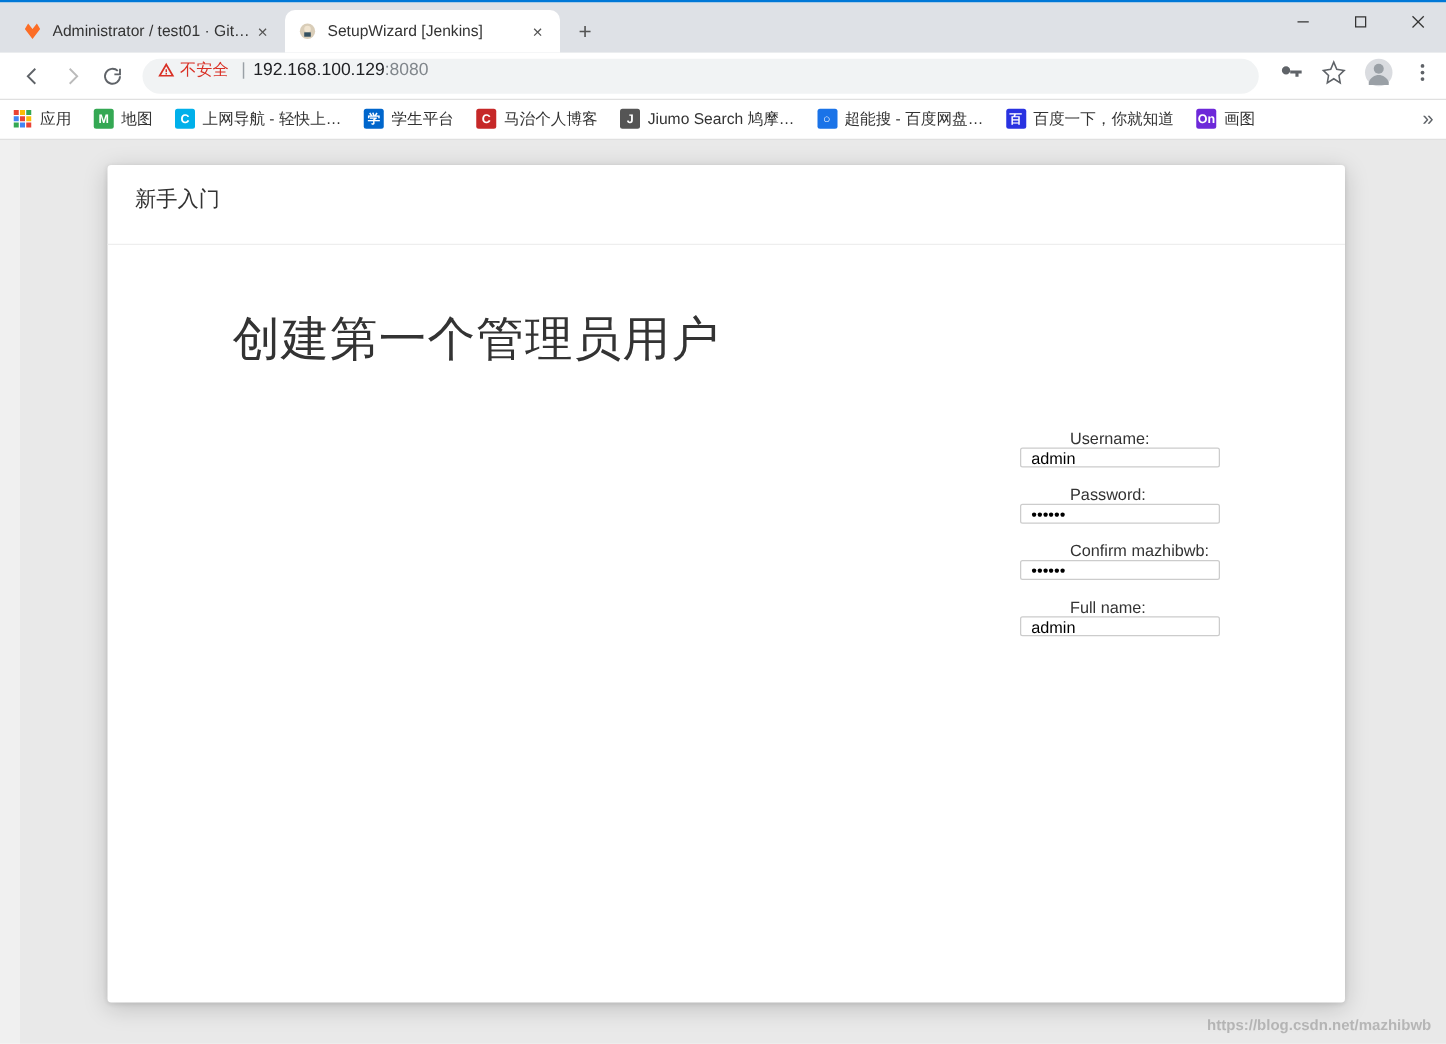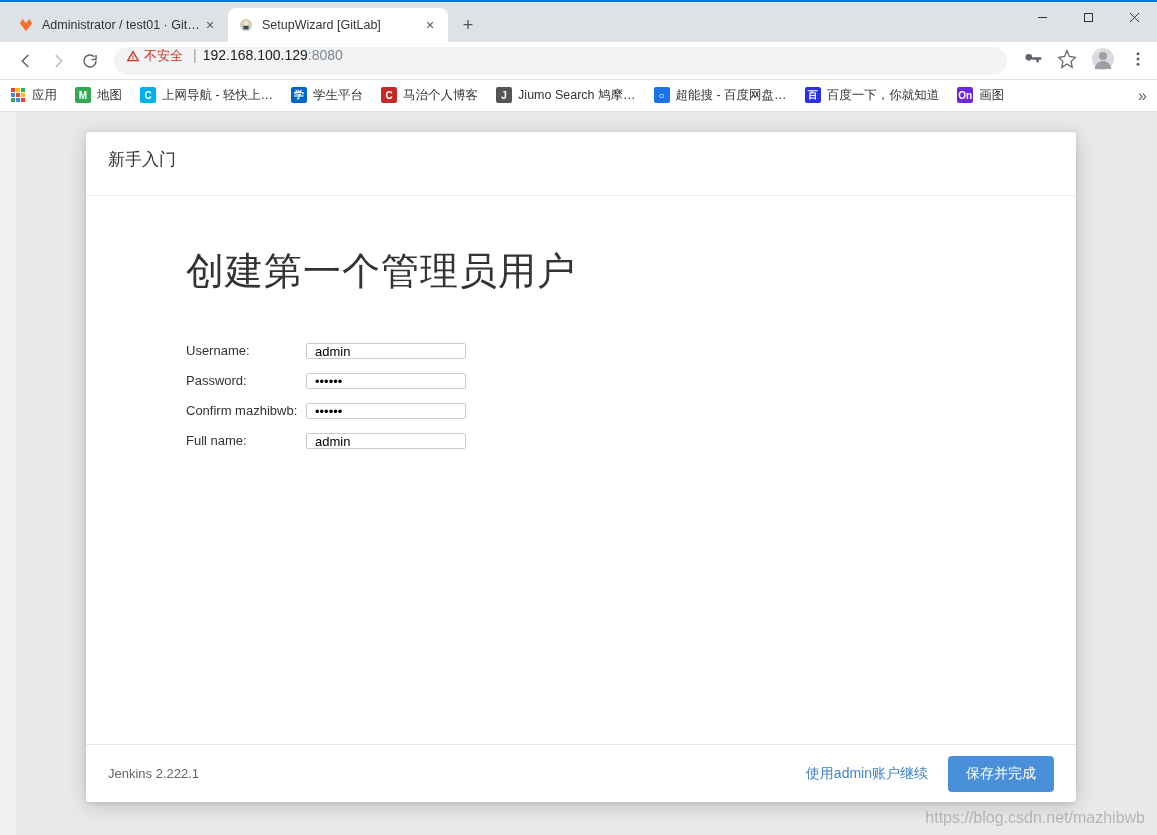--- a/index.html
+++ b/index.html
@@ -37,29 +37,29 @@
 .bk { display: flex; margin-right: 18px; color: #333; cursor: pointer; white-space: nowrap; }
 .bk .bico { width: 16px; height: 16px; margin-right: 6px; border-radius: 2px; display: flex; align-items: center; justify-content: center; font-size: 10px; font-weight: bold; color: #fff; }
 .bookbar .more { margin-left: auto; color: #5f6368; font-size: 16px; cursor: pointer; }
 
 
 .content { position: absolute; top: 112px; left: 16px; right: 0; bottom: 0; background: #e9e9e9; }
 .modal { position: absolute; left: 70px; top: 20px; width: 990px; height: 670px; background: #fff; border-radius: 3px; box-shadow: 0 4px 20px rgba(0,0,0,0.18), 0 1px 4px rgba(0,0,0,0.1); display: flex; flex-direction: column; }
 .modal-head { padding: 16px 22px 24px; font-size: 17px; color: #333; border-bottom: 1px solid #eee; }
 .modal-body { flex: 1; padding: 50px 100px 20px; overflow: auto; }
 .modal-body h1 { font-size: 38px; font-weight: 400; color: #333; margin-bottom: 46px; letter-spacing: 1px; }
-.frow { display: flex; align-items: flex-start; margin-bottom: 14px; }
+.frow { display: flex; align-items: flex-end; margin-bottom: 14px; flex-direction: column; }
 .frow label { width: 120px; font-size: 13px; color: #333; text-align: left; }
 .frow input { width: 160px; height: 16px; border: 1px solid #ccc; padding: 2px 8px; font-size: 13px; border-radius: 2px; }
 .modal-foot { height: 58px; border-top: 1px solid #e5e5e5; display: flex; align-items: center; padding: 0 22px; }
 .version { font-size: 13px; color: #666; }
 .foot-right { margin-left: auto; display: flex; align-items: center; gap: 20px; }
 .linkbtn { color: #4183c4; font-size: 14px; cursor: pointer; }
 .primarybtn { background: #4a90d9; color: #fff; border: none; border-radius: 4px; padding: 9px 18px; font-size: 14px; cursor: pointer; }
-.watermark { position: absolute; right: 12px; bottom: 8px; font-size: 16px; color: rgba(120,120,120,0.45); }
+.watermark { position: absolute; right: 12px; bottom: 8px; font-size: 12px; color: rgba(120,120,120,0.45); font-weight: bold; }
 </style>
 </head>
 <body>
 
 <div class="titlebar"></div>
 
 <div class="tabstrip">
   <div class="tab inactive">
     <span class="favicon">
       <svg width="14" height="14" viewBox="0 0 16 16">
@@ -70,21 +70,21 @@
     <span class="close">×</span>
   </div>
   <div class="tab active">
     <span class="favicon">
       <svg width="14" height="14" viewBox="0 0 16 16">
           <circle cx="8" cy="8" r="7" fill="#d9cdb8"></circle>
           <circle cx="8" cy="6" r="3" fill="#f0e4d0"></circle>
           <rect x="5" y="9" width="6" height="4" fill="#335061"></rect>
         </svg>
     </span>
-    <span class="title">SetupWizard [GitLab]</span>
+    <span class="title">SetupWizard [Jenkins]</span>
     <span class="close">×</span>
   </div>
   <div class="newtab">+</div>
   <div class="winbtns">
     <div class="winbtn">
       <svg width="11" height="11" viewBox="0 0 11 11">
           <line x1="1" y1="5.5" x2="10" y2="5.5" stroke="#333" stroke-width="1"></line>
         </svg>
     </div>
     <div class="winbtn">
@@ -222,22 +222,15 @@
       </div>
       <div class="frow">
         <label>Confirm mazhibwb:</label>
         <input type="text" value="••••••" style="">
       </div>
       <div class="frow">
         <label>Full name:</label>
         <input type="text" value="admin" style="">
       </div>
     </div>
-    <div class="modal-foot">
-      <span class="version">Jenkins 2.222.1</span>
-      <div class="foot-right">
-        <span class="linkbtn">使用admin账户继续</span>
-        <button class="primarybtn">保存并完成</button>
-      </div>
-    </div>
   </div>
   <div class="watermark">https://blog.csdn.net/mazhibwb</div>
 </div>
 
 </body></html>

